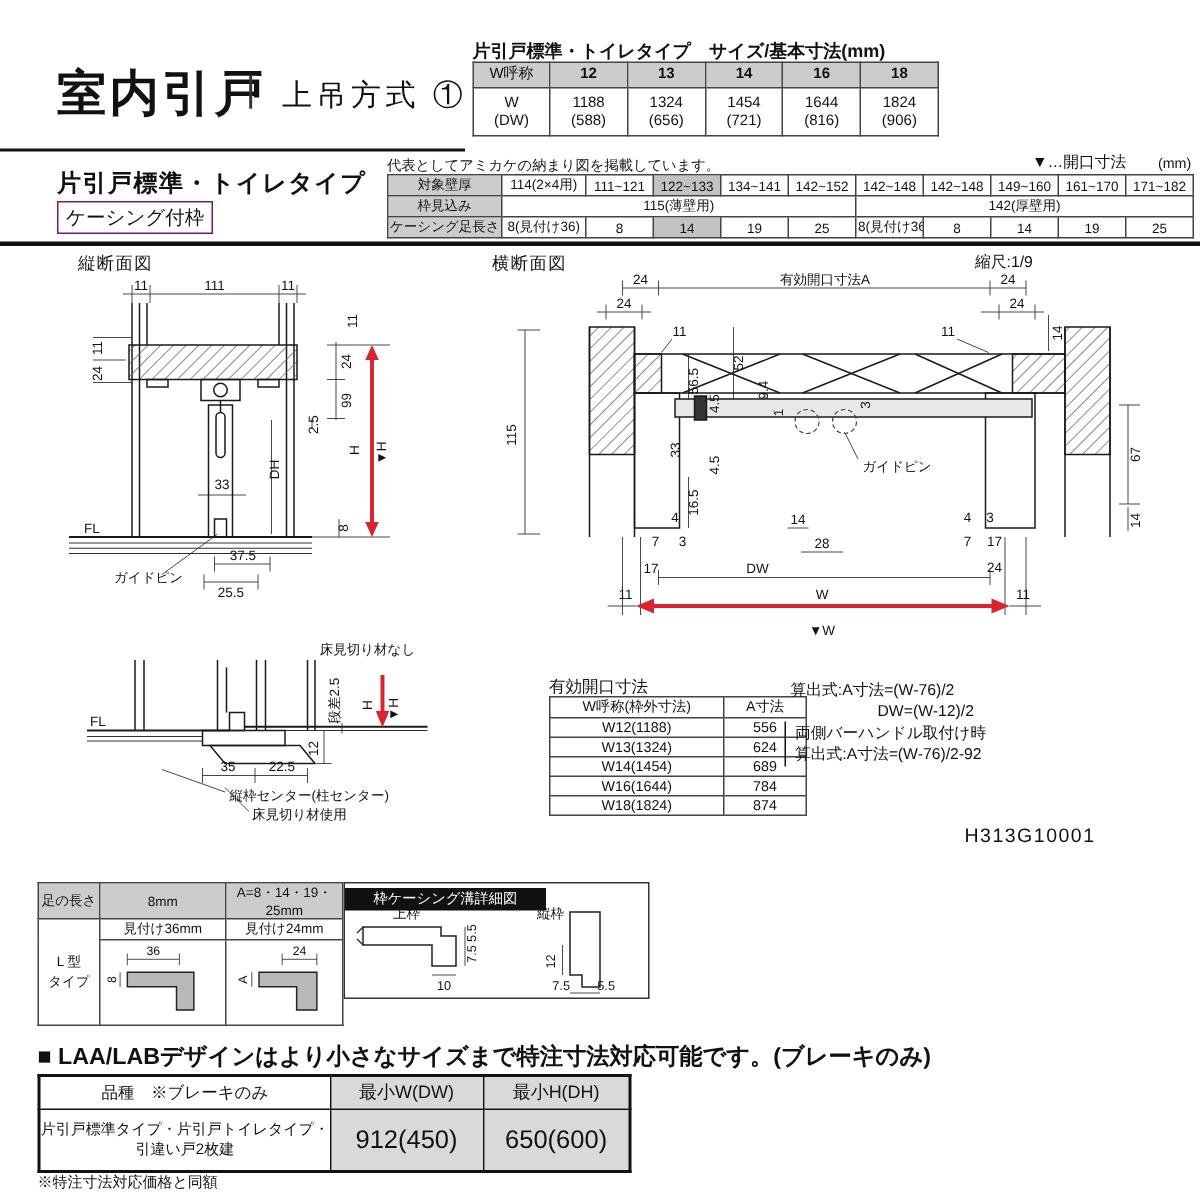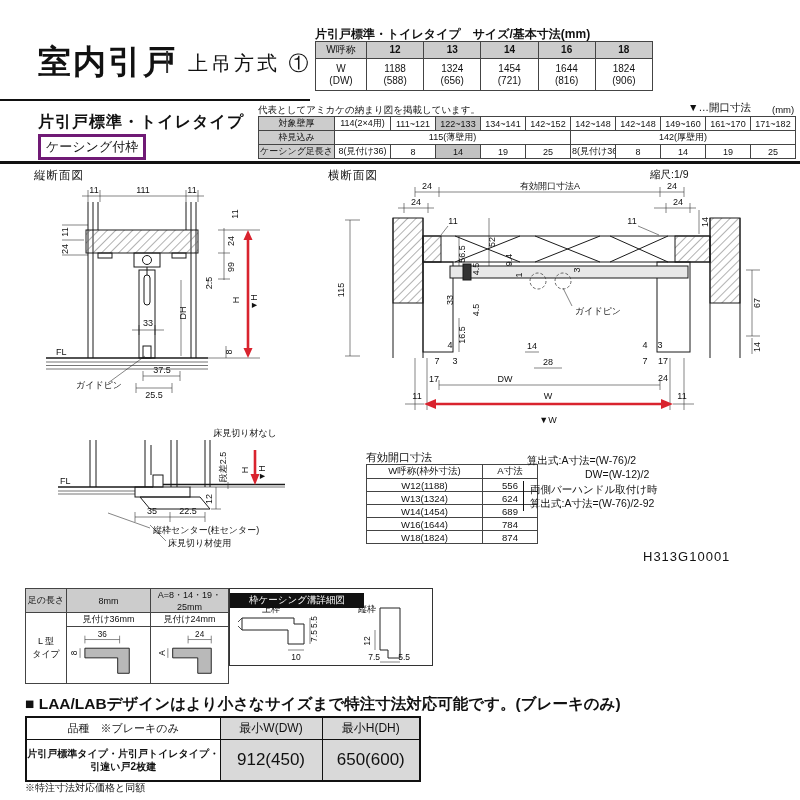--- a/index.html
+++ b/index.html
@@ -12,21 +12,21 @@
   .rule { background:#111; }
   table { border-collapse:collapse; table-layout:fixed; }
   td, th { border:1px solid #444; text-align:center; vertical-align:middle; font-weight:normal; overflow:hidden; }
   .hdr { background:#cccccc; }
   .shaded { background:#c2c2c2; }
   .size-title { font-size:12px; font-weight:bold; }
   .size-tbl td { font-size:10px; height:17px; line-height:1.15; }
   .size-tbl .val { height:32px; background:#fff; }
   .wall-note { font-size:9.5px; }
   .wall-tbl td { font-size:9px; height:13px; padding:0 1px; white-space:nowrap; }
-  .boxed { border:3px solid #701a75; font-size:13px; padding:1px 5px; display:inline-block; }
+  .boxed { border:1px solid #701a75; font-size:13px; padding:1px 5px; display:inline-block; }
   .sec-title { font-size:16px; font-weight:bold; letter-spacing:1px; }
   .dwg-label { font-size:11.5px; letter-spacing:1px; }
   .scale-note { font-size:10.5px; }
   .open-title { font-size:11px; }
   .open-tbl td { font-size:9.5px; height:13px; }
   .formula { font-size:10.5px; line-height:1.35; }
   .bracket { border-left:1.5px solid #111; border-right:1.5px solid #111; padding:1px 6px; position:relative; }
   .doc-code { font-size:13px; letter-spacing:1px; }
   .leg-tbl td { font-size:9px; height:14px; }
   .casing-box { border:1px solid #333; background:#fff; }
@@ -55,21 +55,21 @@
       </pattern>
     </defs>
   </svg>
 
   <div class="abs ttl" style="left:38px; top:40px;">室内引戸</div>
   <div class="abs divider" style="left:164px; top:46px;">|</div>
   <div class="abs method" style="left:188px; top:50px;">上吊方式 ①</div>
   <div class="abs rule" style="left:0; top:99px; width:310px; height:2px;"></div>
 
   <div class="abs size-title" style="left:315px; top:26px;">片引戸標準・トイレタイプ　サイズ/基本寸法(mm)</div>
-  <table class="abs size-tbl" style="left:315px; top:41px; width:338px;">
+  <table class="abs size-tbl" style="left:315px; top:41px; width:311px;">
     <tbody>
         <tr>
       <td class="hdr" style="width:51px;">W呼称</td>
       <td class="hdr" style="font-weight:bold;">12</td>
       <td class="hdr" style="font-weight:bold;">13</td>
       <td class="hdr" style="font-weight:bold;">14</td>
       <td class="hdr" style="font-weight:bold;">16</td>
       <td class="hdr" style="font-weight:bold;">18</td>
     </tr>
     <tr>
@@ -119,21 +119,21 @@
       <td>8(見付け36)</td>
       <td>8</td>
       <td>14</td>
       <td>19</td>
       <td>25</td>
     </tr>
   </tbody>
     </table>
   <div class="abs rule" style="left:0; top:161px; width:800px; height:3px;"></div>
 
-  <div class="abs dwg-label" style="left:34px; top:168px;">縦断面図</div>
+  <div class="abs dwg-label" style="left:52px; top:168px;">縦断面図</div>
   <div class="abs dwg-label" style="left:328px; top:168px;">横断面図</div>
   <div class="abs scale-note" style="left:650px; top:168px;">縮尺:1/9</div>
 
   <svg class="abs" style="left:38px; top:180px;" width="270" height="230" viewBox="0 0 270 230">
     <g stroke="#333" stroke-width="0.6" fill="none">
       <line x1="44" y1="16" x2="166" y2="16"></line>
       <line x1="50" y1="10" x2="50" y2="22"></line>
         <line x1="62" y1="10" x2="62" y2="22"></line>
       <line x1="148" y1="10" x2="148" y2="22"></line>
         <line x1="160" y1="10" x2="160" y2="22"></line>
@@ -474,21 +474,21 @@
 
   <div class="abs laa-heading" style="left:25px; top:694px;">■ LAA/LABデザインはより小さなサイズまで特注寸法対応可能です。(ブレーキのみ)</div>
   <table class="abs btm-tbl" style="left:25px; top:716px; width:396px;">
     <tbody>
         <tr>
       <td style="width:194px; height:22px;">品種　※ブレーキのみ</td>
       <td class="big" style="width:102px; font-size:12px;">最小W(DW)</td>
       <td class="big" style="font-size:12px;margin-top:19px;">最小H(DH)</td>
     </tr>
     <tr>
-      <td class="item" style="height:42px;font-weight:bold;"><span>片引戸標準タイプ・片引戸トイレタイプ・</span><br><span>引違い戸2枚建</span></td>
+      <td class="item" style="height:42px;"><span>片引戸標準タイプ・片引戸トイレタイプ・</span><br><span>引違い戸2枚建</span></td>
       <td class="big">912(450)</td>
       <td class="big">650(600)</td>
     </tr>
   </tbody>
     </table>
   <div class="abs footnote" style="left:25px; top:781px;">※特注寸法対応価格と同額</div>
 
 </div>
 
 </body></html>

